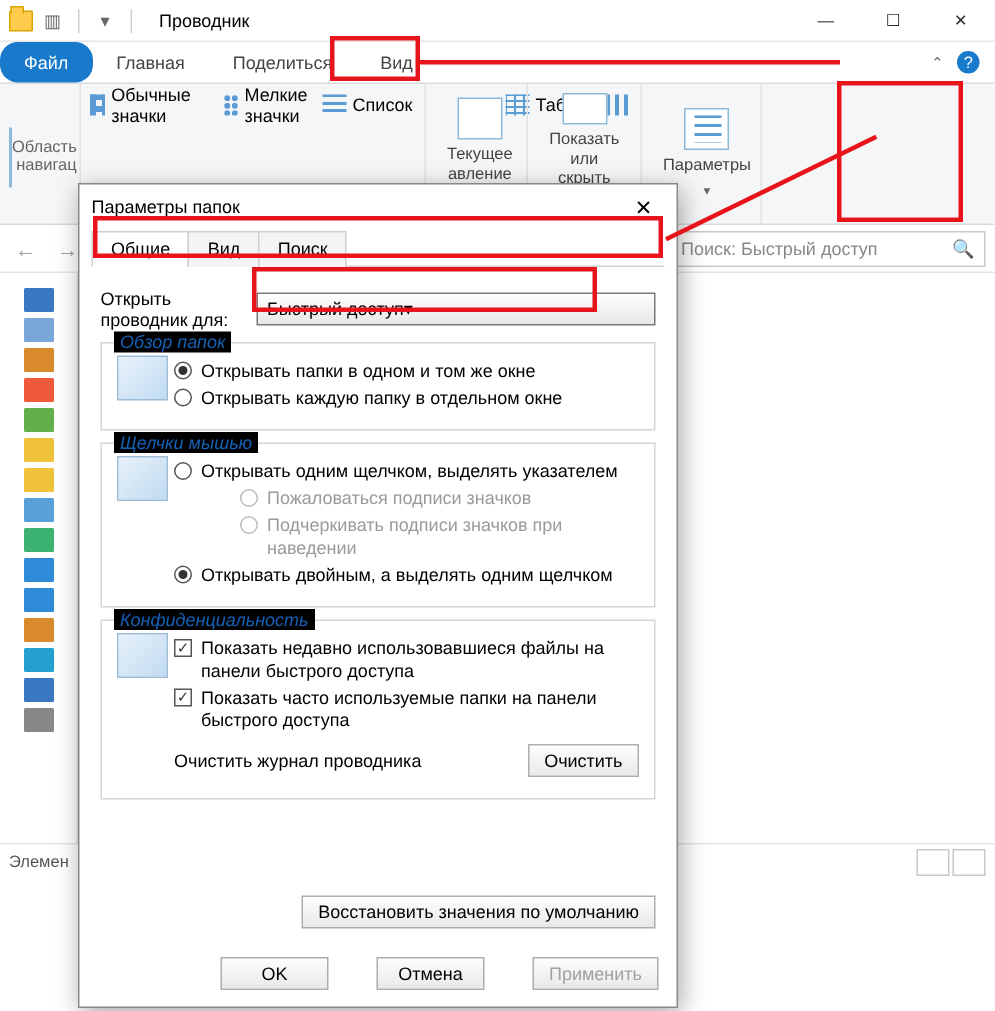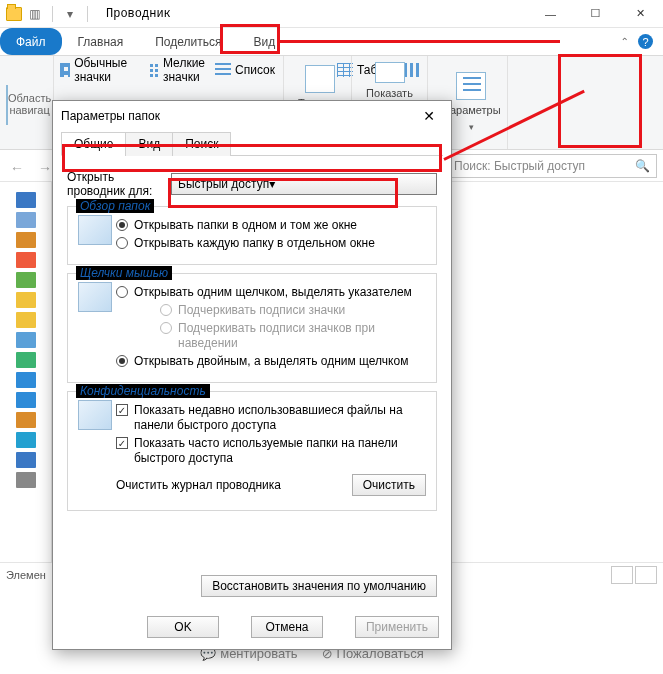--- a/index.html
+++ b/index.html
@@ -5,33 +5,33 @@
   * { box-sizing: border-box; font-family: "Segoe UI", Tahoma, sans-serif; }
   body { margin: 0; width: 663px; height: 674px; background: #fff; overflow: hidden; font-size: 12px; position: relative; }
 
   
   .titlebar { height: 28px; background: #fff; border-bottom: 1px solid #e5e5e5; display: flex; align-items: center; }
   .tb-left { display: flex; align-items: center; gap: 4px; padding-left: 6px; }
   .folder-ic { width: 16px; height: 14px; background: #ffcc4d; border: 1px solid #d9a400; border-radius: 1px; position: relative; }
   .folder-ic:before { content: ""; position: absolute; top: -4px; left: 0; width: 7px; height: 4px; background: #ffcc4d; border: 1px solid #d9a400; border-bottom: none; }
   .qat-sep { width: 1px; height: 16px; background: #d0d0d0; margin: 0 4px; }
   .qat-btn { width: 18px; height: 18px; display: inline-flex; align-items: center; justify-content: center; color: #666; }
-  .title-text { margin-left: 10px; font-size: 12px; color: #000; font-family: Liberation Mono, monospace; }
+  .title-text { margin-left: 10px; font-size: 12px; color: #000; }
   .win-ctrls { margin-left: auto; display: flex; }
   .win-btn { width: 45px; height: 28px; display: flex; align-items: center; justify-content: center; color: #333; font-size: 11px; }
 
   .menubar { height: 28px; background: #fff; display: flex; align-items: stretch; border-bottom: 1px solid #dadada; position: relative; }
   .file-tab { background: #1979ca; color: #fff; padding: 0 16px; display: flex; align-items: center; font-size: 12px; border-radius: 12px; }
   .mtab { padding: 0 16px; display: flex; align-items: center; color: #444; }
   .help-ic { position: absolute; right: 10px; top: 6px; width: 15px; height: 15px; border-radius: 50%; background: #1979ca; color: #fff; display: flex; align-items: center; justify-content: center; font-size: 11px; }
   .collapse-chev { position: absolute; right: 34px; top: 8px; color: #666; font-size: 10px; }
 
   .ribbon { height: 94px; background: #f5f6f7; border-bottom: 1px solid #dadada; display: flex; }
   .rgroup { border-right: 1px solid #e1e1e1; padding: 4px 6px; display: flex; flex-direction: row; justify-content: space-between; }
-  .rgroup .cap { text-align: center; color: #666; font-size: 11px; padding-top: 2px; }
+  .rgroup .cap { text-align: right; color: #666; font-size: 11px; padding-top: 2px; }
   .nav-pane { width: 54px; align-items: center; }
   .nav-ic { width: 36px; height: 40px; background: linear-gradient(#4aa3e0,#4aa3e0) left/16px 100% no-repeat, #fff; border: 1px solid #8db9d8; margin-top: 4px; }
   .layout-grid { width: 230px; }
   .lg-row { display: flex; align-items: center; height: 20px; gap: 4px; }
   .lg-ic { width: 16px; height: 14px; display: inline-block; }
   .ic-large { background: repeating-linear-gradient(90deg,#5a9bd5 0 4px,transparent 4px 8px), repeating-linear-gradient(#5a9bd5 0 4px,transparent 4px 8px); }
   .ic-list { background: repeating-linear-gradient(#5a9bd5 0 2px, transparent 2px 5px); }
   .ic-tiled { background: repeating-linear-gradient(90deg,#5a9bd5 0 3px,transparent 3px 6px); }
   .ic-small { background: radial-gradient(#5a9bd5 2px, transparent 2px) 0 0/5px 5px; }
   .ic-table { background: repeating-linear-gradient(#5a9bd5 0 1px, transparent 1px 4px), repeating-linear-gradient(90deg,#5a9bd5 0 1px, transparent 1px 6px); }
@@ -54,21 +54,21 @@
 
   .bg-text { position: absolute; left: 200px; top: 570px; right: 6px; color: #555; font-size: 13px; line-height: 20px; }
   .report-row { display: flex; gap: 24px; color: #888; margin-top: 14px; }
   .report-item { display: flex; align-items: center; gap: 4px; }
 
   
   .hl { position: absolute; border: 3px solid #e8141b; pointer-events: none; z-index: 30; }
   .hl-line { position: absolute; background: #e8141b; height: 3px; z-index: 29; transform-origin: left center; }
 
   
-  .dialog { position: absolute; left: 52px; top: 100px; width: 400px; height: 550px; background: #fff; border: 1px solid #888; box-shadow: 2px 4px 16px rgba(0,0,0,0.35); z-index: 20; display: flex; flex-direction: column; }
+  .dialog { position: absolute; left: 52px; top: 122px; width: 400px; height: 550px; background: #fff; border: 1px solid #888; box-shadow: 2px 4px 16px rgba(0,0,0,0.35); z-index: 20; display: flex; flex-direction: column; }
   .dlg-title { height: 30px; display: flex; align-items: center; padding: 0 8px; font-size: 12px; }
   .dlg-close { margin-left: auto; width: 28px; height: 22px; display: flex; align-items: center; justify-content: center; font-size: 14px; }
   .dlg-tabs { display: flex; border-bottom: 1px solid #d0d0d0; margin: 0 8px; }
   .dlg-tab { padding: 4px 12px; border: 1px solid #d0d0d0; border-bottom: none; margin-right: -1px; background: #f4f4f4; font-size: 12px; position: relative; top: 1px; }
   .dlg-tab.active { background: #fff; border-bottom: 1px solid #fff; }
   .dlg-body { flex: 1; padding: 10px 14px; overflow: hidden; }
   .row { display: flex; align-items: center; gap: 8px; margin: 4px 0; }
   .sel { flex: 1; height: 22px; border: 1px solid #7a7a7a; background: linear-gradient(#fefefe,#e7e7e7); display: flex; align-items: center; padding: 0 6px; font-size: 12px; }
   .fieldset { border: 1px solid #d6d6d6; margin: 8px 0 4px; padding: 8px 10px 10px; position: relative; }
   .fs-legend { position: absolute; top: -8px; left: 8px; background: #000000; padding: 0 4px; color: #1560b5; font-size: 12px; font-style: italic; }
@@ -270,21 +270,21 @@
       <span class="fs-legend">Щелчки мышью</span>
       <div style="display:flex">
         <div class="grp-ic"></div>
         <div style="flex:1">
           <label class="radio-row">
               <span class="radio"></span>
               <span class="txt">Открывать одним щелчком, выделять указателем</span>
             </label>
           <label class="radio-row sub disabled-text">
               <span class="radio disabled"></span>
-              <span class="txt">Подчеркивать подписи значки</span>
+              <span class="txt">Пожаловаться подписи значков</span>
             </label>
           <label class="radio-row sub disabled-text">
               <span class="radio disabled"></span>
               <span class="txt">Подчеркивать подписи значков при наведении</span>
             </label>
           <label class="radio-row">
               <span class="radio checked"></span>
               <span class="txt">Открывать двойным, а выделять одним щелчком</span>
             </label>
         </div>

